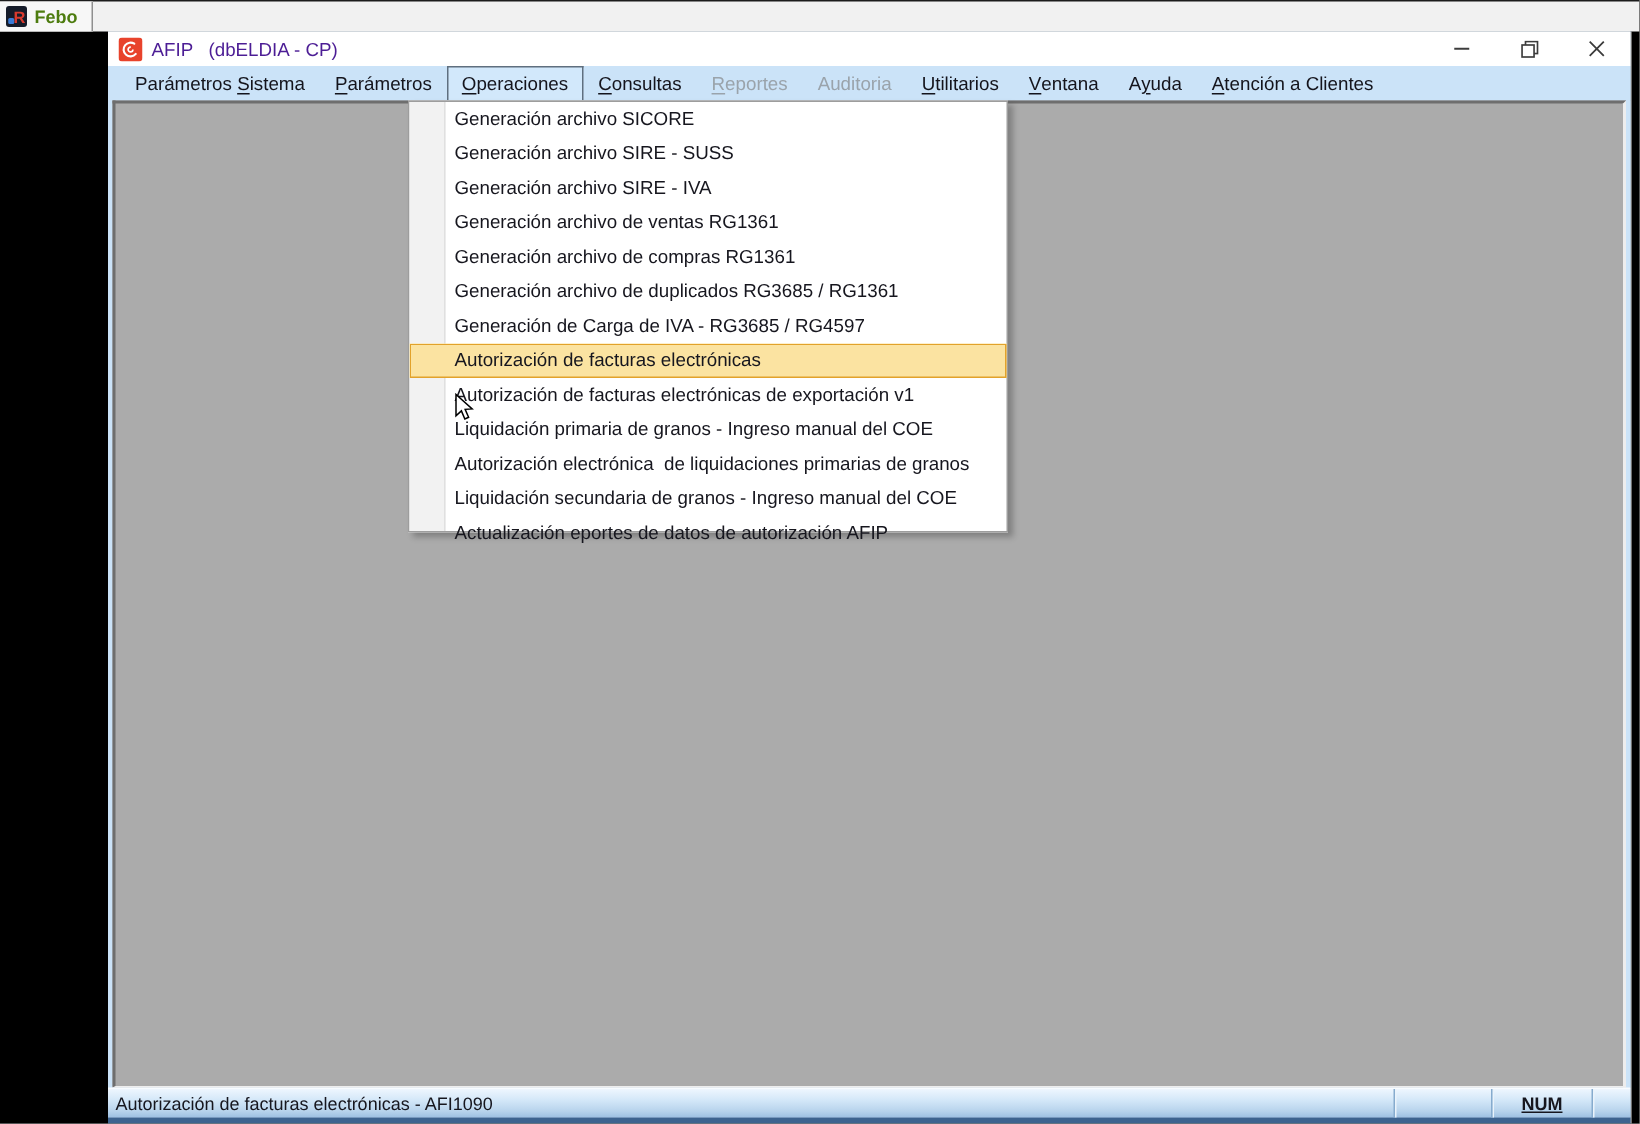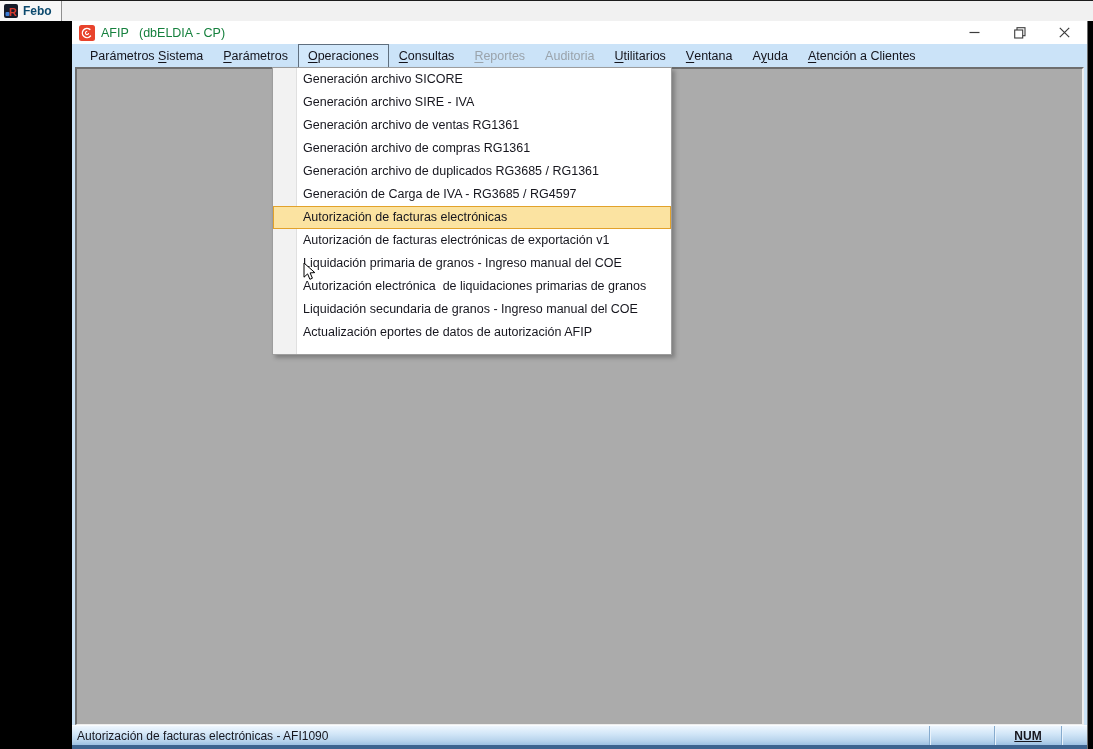--- a/index.html
+++ b/index.html
@@ -4,30 +4,30 @@
 <style>
   * { margin:0; padding:0; box-sizing:border-box; }
   html,body { width:1093px; height:749px; overflow:hidden; }
   body { background:#000; position:relative; font-family:"Liberation Sans", sans-serif; }
 
   
   .tabbar { position:absolute; left:0; top:0; width:1093px; height:21px;
     background:#f1f1f1; border-top:1px solid #1c1c1c; display:flex; align-items:stretch; }
   .tab { display:flex; align-items:center; gap:5px; padding:0 9px 0 4px;
     border-right:1px solid #8f8f8f; background:#f7f7f7; cursor:default; }
-  .tab-label { font-size:12px; font-weight:bold; color:#0c4a6e; }
+  .tab-label { font-size:12px; font-weight:bold; color:#4d7c0f; }
 
   
   .win { position:absolute; left:72px; top:21px; width:1016px; height:728px;
     background:#cbe3f8; border-right:1px solid #6f6f6f; }
 
   .titlebar { position:absolute; left:0; top:0; right:0; height:23px; background:#ffffff;
     display:flex; align-items:center; }
   .title-icon { margin:0 6px 0 7px; display:flex; }
-  .title-text { font-size:12.5px; color:#15803d; white-space:pre; }
+  .title-text { font-size:12.5px; color:#4c1d95; white-space:pre; }
   .win-controls { margin-left:auto; display:flex; height:100%; }
   .win-btn { width:45px; height:100%; display:flex; align-items:center; justify-content:center; }
 
   .menubar { position:absolute; left:0; top:23px; right:0; height:23px; background:#cbe3f8;
     display:flex; align-items:stretch; padding-left:8px; font-size:12.5px; color:#14141c; }
   .mb-item { display:flex; align-items:center; padding:0 9px; border:1px solid transparent;
     border-bottom:none; white-space:pre; cursor:default; }
   .mb-item u { text-decoration:underline; text-underline-offset:2px; }
   .mb-item.open { background:#d2e8fb; border-color:#5f6f7f; }
   .mb-item.disabled { color:#9aa3ab; }
@@ -130,20 +130,21 @@
     <div class="sb-sep"></div>
     <div class="sb-panel p2">NUM</div>
     <div class="sb-sep"></div>
     <div class="sb-panel p3"></div>
   </div>
 </div>
 
 <div class="dropdown">
   <div class="gutter"></div>
 <div class="dd-item">Generación archivo SICORE</div>
+    <div class="dd-item">Generación archivo SIRE - SUSS</div>
     <div class="dd-item">Generación archivo SIRE - IVA</div>
     <div class="dd-item">Generación archivo de ventas RG1361</div>
     <div class="dd-item">Generación archivo de compras RG1361</div>
     <div class="dd-item">Generación archivo de duplicados RG3685 / RG1361</div>
     <div class="dd-item">Generación de Carga de IVA - RG3685 / RG4597</div>
     <div class="dd-item hl">Autorización de facturas electrónicas</div>
     <div class="dd-item">Autorización de facturas electrónicas de exportación v1</div>
     <div class="dd-item">Liquidación primaria de granos - Ingreso manual del COE</div>
     <div class="dd-item">Autorización electrónica  de liquidaciones primarias de granos</div>
     <div class="dd-item">Liquidación secundaria de granos - Ingreso manual del COE</div>

